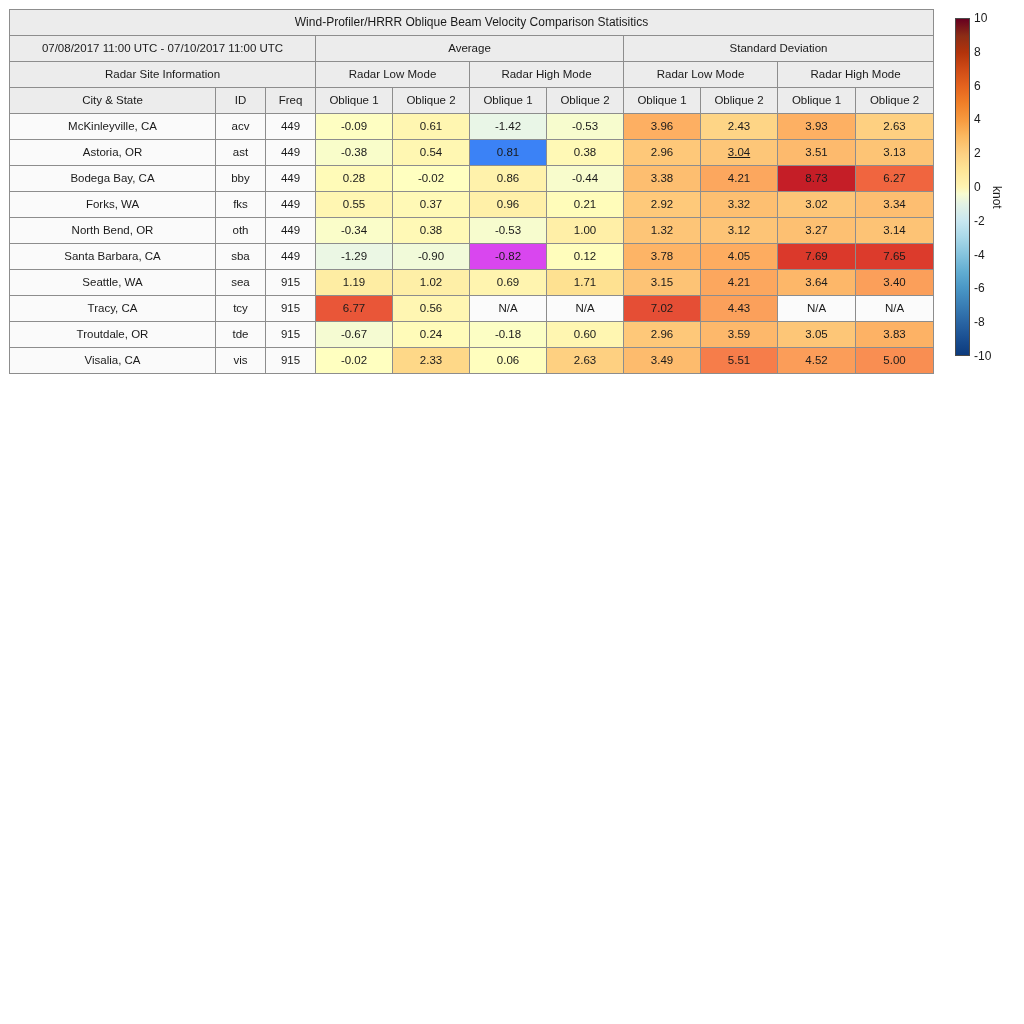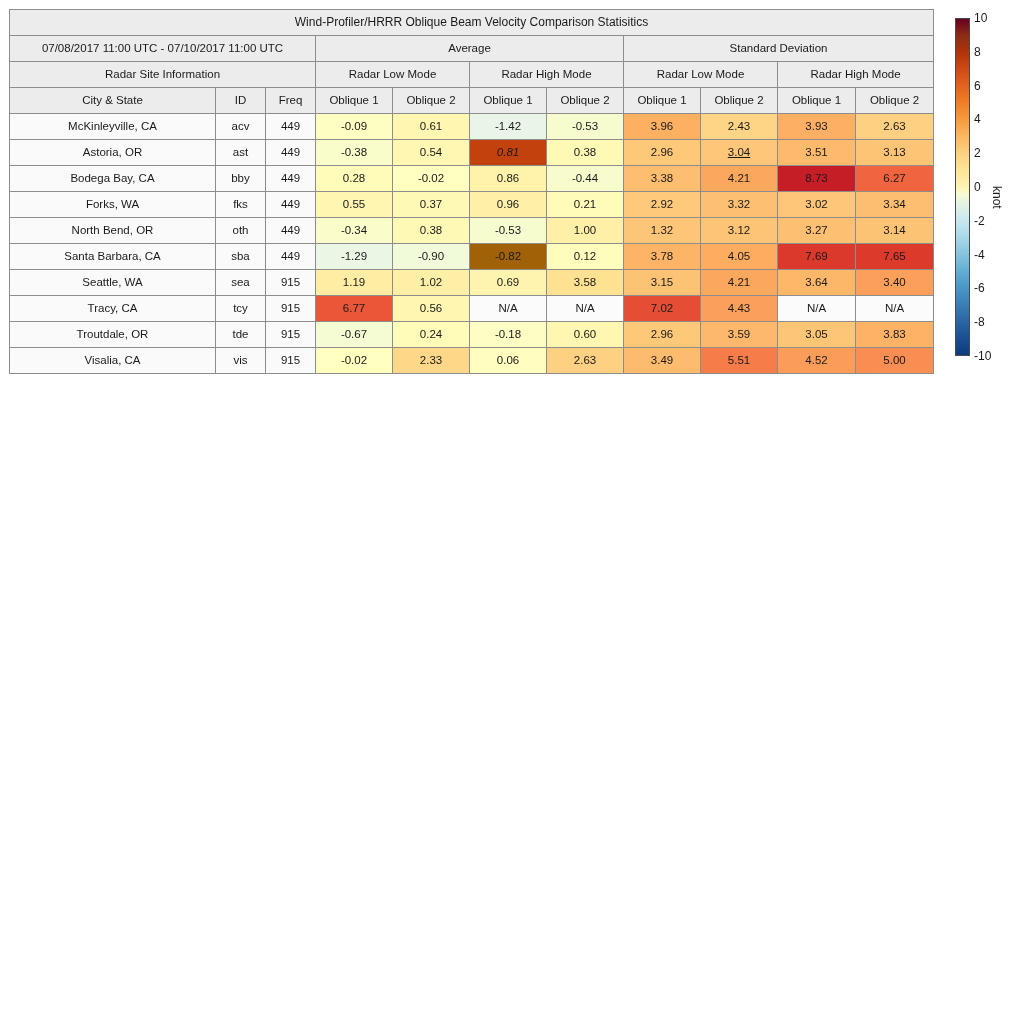--- a/index.html
+++ b/index.html
@@ -198,21 +198,21 @@
             <td class="val" style="background: rgb(254, 213, 134);">2.43</td>
             <td class="val" style="background: rgb(253, 176, 99);">3.93</td>
             <td class="val" style="background: rgb(254, 208, 129);">2.63</td>
           </tr>
           <tr>
             <td class="sitecell">Astoria, OR</td>
             <td class="sitecell">ast</td>
             <td class="sitecell">449</td>
             <td class="val" style="background: rgb(249, 253, 202);">-0.38</td>
             <td class="val" style="background: rgb(255, 247, 178);">0.54</td>
-            <td class="val" style="background: #c2410c; font-style: italic;">0.81</td>
+            <td class="val" style="background: #3b82f6;">0.81</td>
             <td class="val" style="background: rgb(255, 249, 182);">0.38</td>
             <td class="val" style="background: rgb(254, 200, 121);">2.96</td>
             <td class="val" style="background: rgb(253, 198, 120); text-decoration: underline;">3.04</td>
             <td class="val" style="background: rgb(253, 186, 109);">3.51</td>
             <td class="val" style="background: rgb(253, 196, 117);">3.13</td>
           </tr>
           <tr>
             <td class="sitecell">Bodega Bay, CA</td>
             <td class="sitecell">bby</td>
             <td class="sitecell">449</td>
@@ -250,35 +250,35 @@
             <td class="val" style="background: rgb(253, 196, 118);">3.12</td>
             <td class="val" style="background: rgb(253, 192, 114);">3.27</td>
             <td class="val" style="background: rgb(253, 195, 117);">3.14</td>
           </tr>
           <tr>
             <td class="sitecell">Santa Barbara, CA</td>
             <td class="sitecell">sba</td>
             <td class="sitecell">449</td>
             <td class="val" style="background: rgb(235, 247, 228);">-1.29</td>
             <td class="val" style="background: rgb(241, 250, 217);">-0.90</td>
-            <td class="val" style="background: #a16207; margin-top: 33px;">-0.82</td>
+            <td class="val" style="background: #d946ef; margin-top: 33px;">-0.82</td>
             <td class="val" style="background: rgb(255, 253, 188);">0.12</td>
             <td class="val" style="background: rgb(253, 180, 102);">3.78</td>
             <td class="val" style="background: rgb(253, 172, 96);">4.05</td>
             <td class="val" style="background: rgb(219, 57, 43);">7.69</td>
             <td class="val" style="background: rgb(220, 59, 44);">7.65</td>
           </tr>
           <tr>
             <td class="sitecell">Seattle, WA</td>
             <td class="sitecell">sea</td>
             <td class="sitecell">915</td>
             <td class="val" style="background: rgb(254, 237, 163);">1.19</td>
             <td class="val" style="background: rgb(254, 239, 167);">1.02</td>
             <td class="val" style="background: rgb(255, 244, 175);">0.69</td>
-            <td class="val" style="background: rgb(254, 225, 145);">3.58</td>
+            <td class="val" style="background: rgb(254, 225, 145);">1.71</td>
             <td class="val" style="background: rgb(253, 195, 117);">3.15</td>
             <td class="val" style="background: rgb(252, 167, 94);">4.21</td>
             <td class="val" style="background: rgb(253, 183, 105);">3.64</td>
             <td class="val" style="background: rgb(251, 159, 90);">3.40</td>
           </tr>
           <tr>
             <td class="sitecell">Tracy, CA</td>
             <td class="sitecell">tcy</td>
             <td class="sitecell">915</td>
             <td class="val" style="background: rgb(233, 86, 56);">6.77</td>

